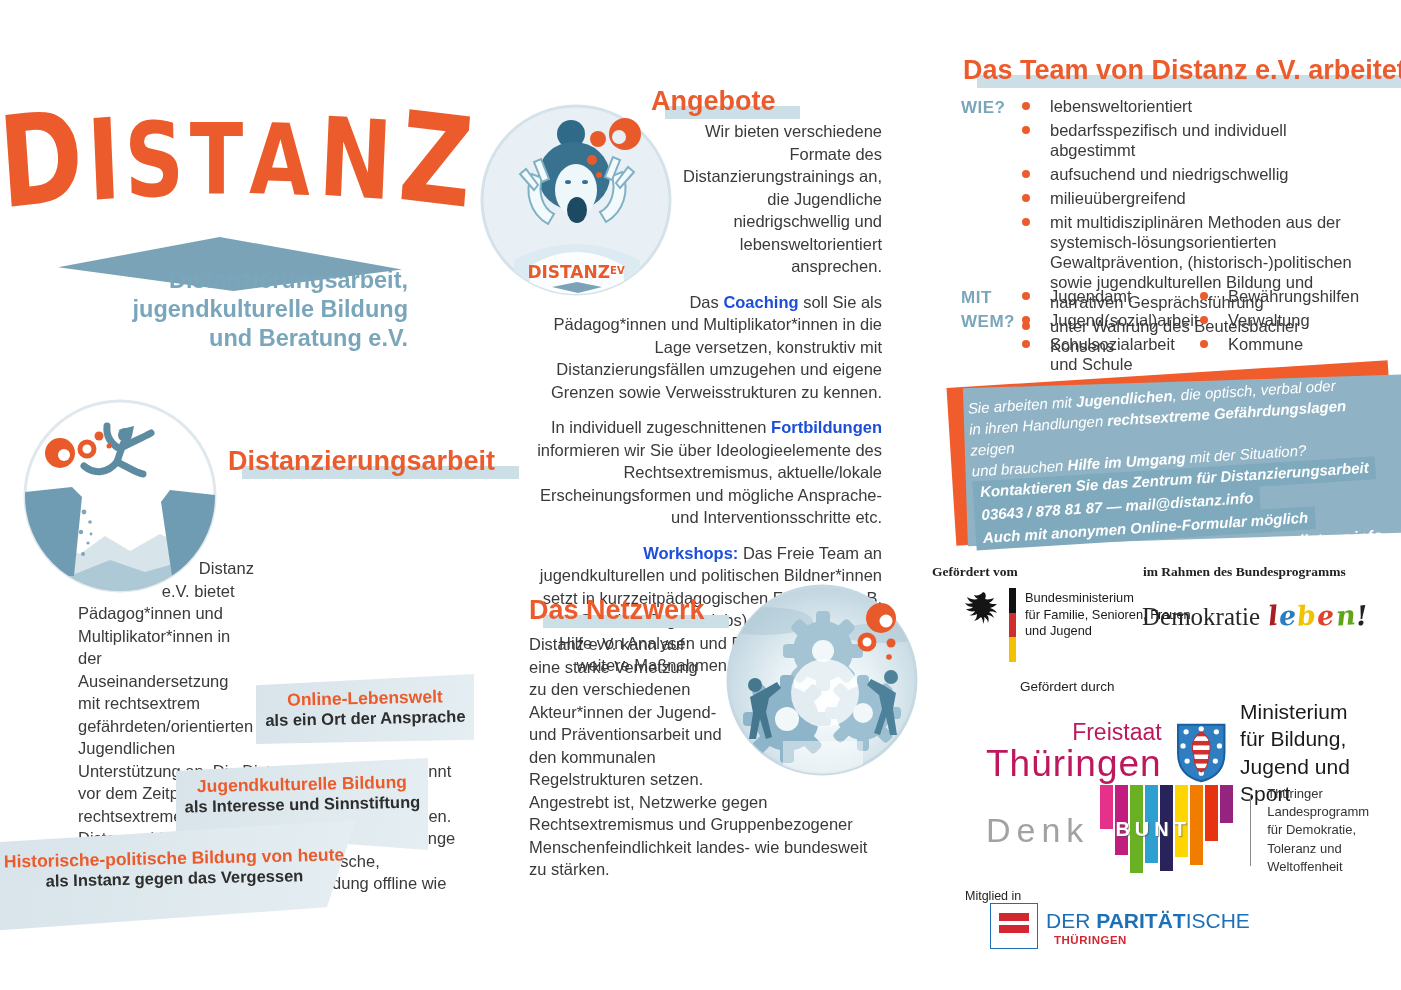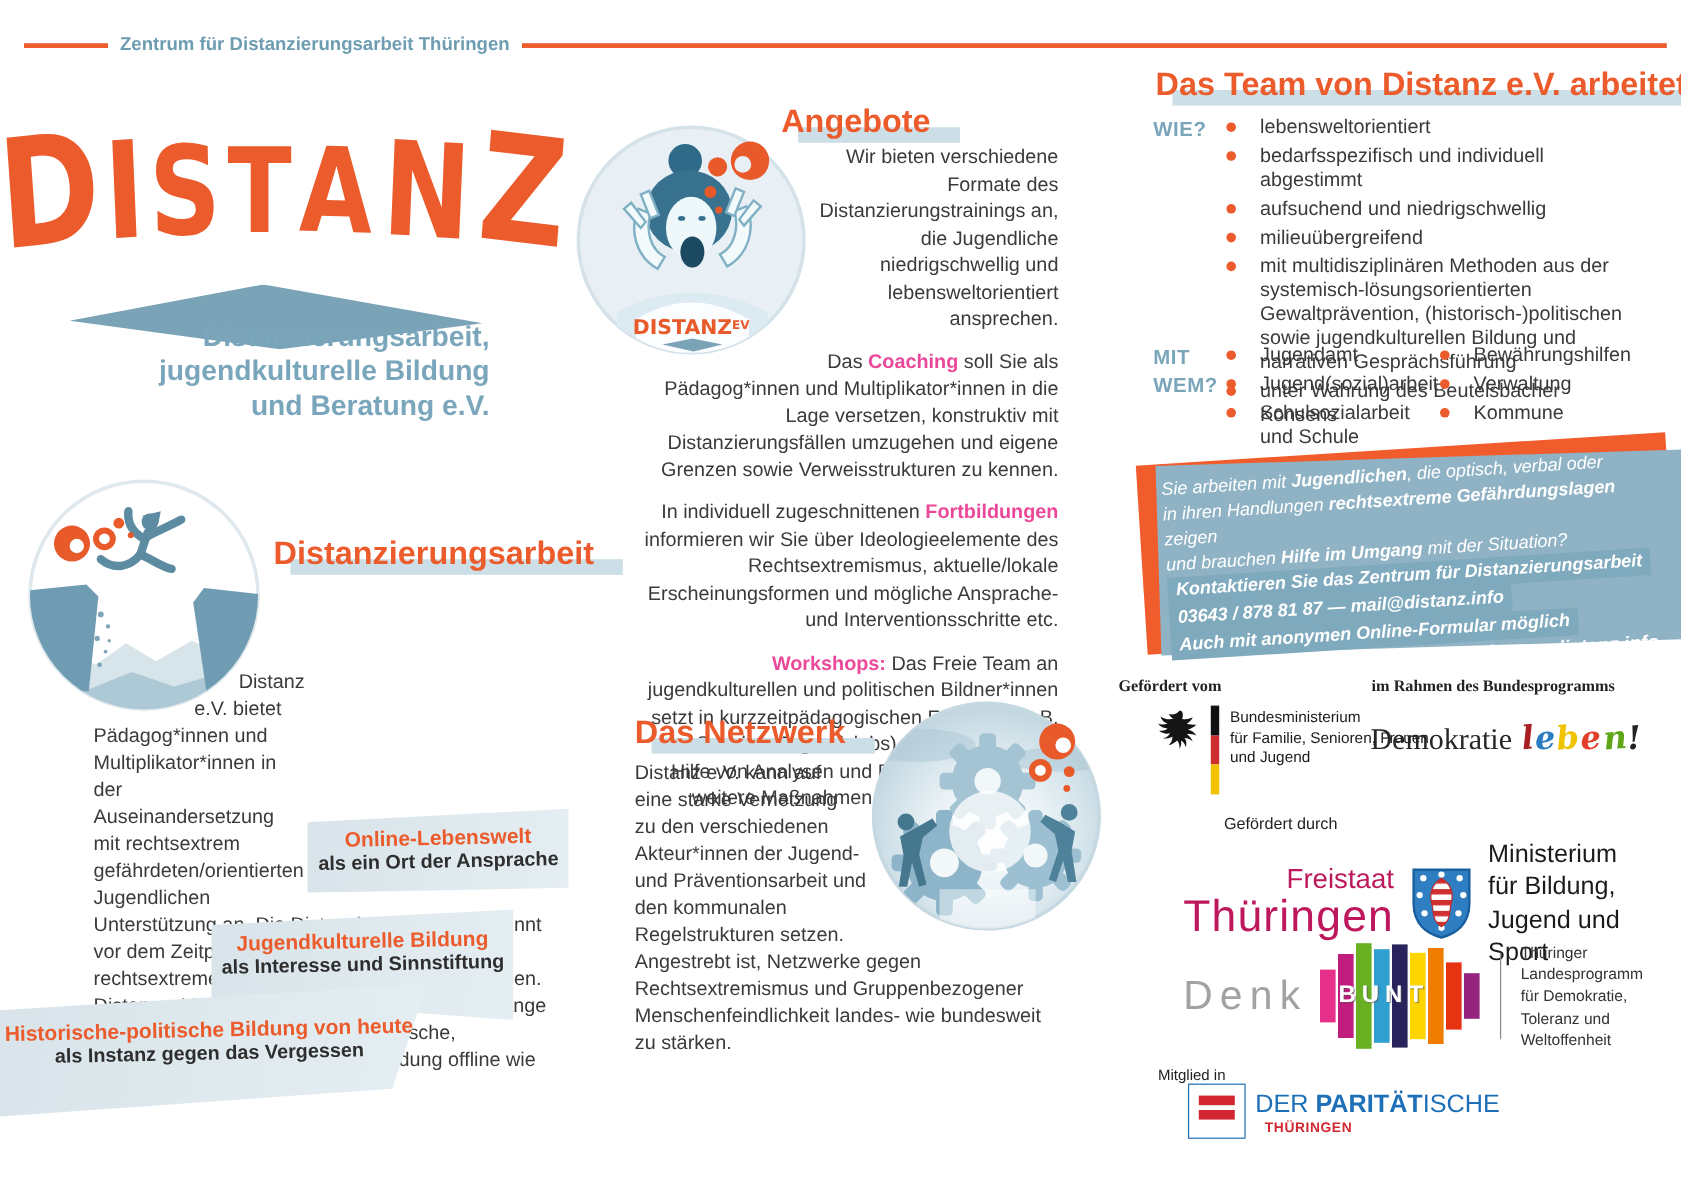--- a/index.html
+++ b/index.html
@@ -42,21 +42,21 @@
 
   
   .leftpar{position:absolute;left:78px;top:487px;width:384px;font-size:16.5px;line-height:22.5px;}
   .fl-circ{float:left;width:148px;height:102px;shape-outside:polygon(0 0,146px 0,141px 30px,124px 58px,90px 82px,30px 102px,0 102px);shape-margin:8px;}
   .fr-ban{float:right;width:208px;height:80px;margin-top:184px;}
   .midpar{position:absolute;left:529px;top:120px;width:353px;font-size:16.5px;line-height:22.5px;}
   .midpar p{margin:0 0 13px 0;text-align:right;}
   .fl-shout{float:left;width:152px;height:176px;shape-outside:polygon(0 0,104px 0,134px 40px,140px 76px,127px 120px,100px 150px,45px 172px,0 172px);shape-margin:9px;}
   .netzpar{position:absolute;left:529px;top:633px;width:353px;font-size:16.5px;line-height:22.5px;}
   .fr-gears{float:right;width:178px;height:142px;shape-outside:polygon(26px 0,178px 0,178px 142px,96px 142px,56px 120px,30px 90px,18px 46px);shape-margin:9px;}
-  .kw{color:#ec4899;font-weight:bold;}
+  .kw{color:#1d4ed8;font-weight:bold;}
 
   
   .ban{position:absolute;background:linear-gradient(100deg,#D8E4EA,#E5EEF2);}
   .ban-in{transform:rotate(-1.2deg);text-align:center;}
   .ban-t{color:#EC5B2C;font-weight:bold;font-size:17.5px;}
   .ban-s{color:#2e2e2e;font-weight:bold;font-size:16.5px;}
   .b1{left:256px;top:674px;width:218px;height:70px;clip-path:polygon(0 16%,100% 0,100% 94%,0 100%);}
   .b1 .ban-in{padding-top:14px;}
   .b2{left:176px;top:758px;width:252px;height:92px;clip-path:polygon(0 14%,100% 0,100% 100%,0 80%);}
   .b2 .ban-in{padding-top:16px;}
@@ -115,21 +115,21 @@
 
   .thu{position:absolute;left:986px;top:698px;display:flex;align-items:center;}
   .thu-w{text-align:right;color:#be185d;}
   .thu-f{font-size:23px;line-height:1;}
   .thu-t{font-size:37px;line-height:1.1;letter-spacing:1px;}
   .thu-coat{width:52px;height:62px;margin:0 14px;}
   .thu-m{font-size:21px;line-height:1.3;color:#1a1a1a;white-space:pre-line;}
 
   .dbk{position:absolute;left:986px;top:785px;display:flex;align-items:center;}
   .dbk-denk{font-size:34px;color:#A2A2A2;letter-spacing:6px;margin-right:10px;}
-  .dbk-blob{position:relative;width:150px;height:90px;display:flex;align-items:center;}
+  .dbk-blob{position:relative;width:150px;height:90px;display:flex;align-items:flex-start;}
   .dbk-blob i{display:block;width:13px;margin:0 1px;}
   .dbk-blob i:nth-child(1){height:44px;background:#E6318A;}
   .dbk-blob i:nth-child(2){height:70px;background:#C01D7E;}
   .dbk-blob i:nth-child(3){height:88px;background:#6AB023;}
   .dbk-blob i:nth-child(4){height:78px;background:#2F9FD0;}
   .dbk-blob i:nth-child(5){height:86px;background:#29235C;}
   .dbk-blob i:nth-child(6){height:72px;background:#FFD500;}
   .dbk-blob i:nth-child(7){height:80px;background:#F07D00;}
   .dbk-blob i:nth-child(8){height:56px;background:#E63312;}
   .dbk-blob i:nth-child(9){height:38px;background:#94247E;}
@@ -144,25 +144,20 @@
   .par-eq.e1{top:9px;}.par-eq.e2{top:21px;}
   .par-main{position:absolute;left:56px;top:6px;font-size:21px;color:#1D70B7;white-space:nowrap;}
   .par-main b{font-weight:bold;}
   .par-sub{position:absolute;left:64px;top:31px;font-size:11.5px;font-weight:bold;color:#D22630;letter-spacing:.5px;}
 </style>
 </head>
 <body>
 
 <div class="page">
 
-  <div class="toprule">
-    <span class="tr-line seg1"></span>
-    <span class="tr-label">Zentrum für Distanzierungsarbeit Thüringen</span>
-    <span class="tr-line seg2"></span>
-  </div>
 
   <div class="logo">
     <span class="ll l1">D</span>
     <span class="ll l2">I</span>
     <span class="ll l3">S</span>
     <span class="ll l4">T</span>
     <span class="ll l5">A</span>
     <span class="ll l6">N</span>
     <span class="ll l7">Z</span>
   </div>

